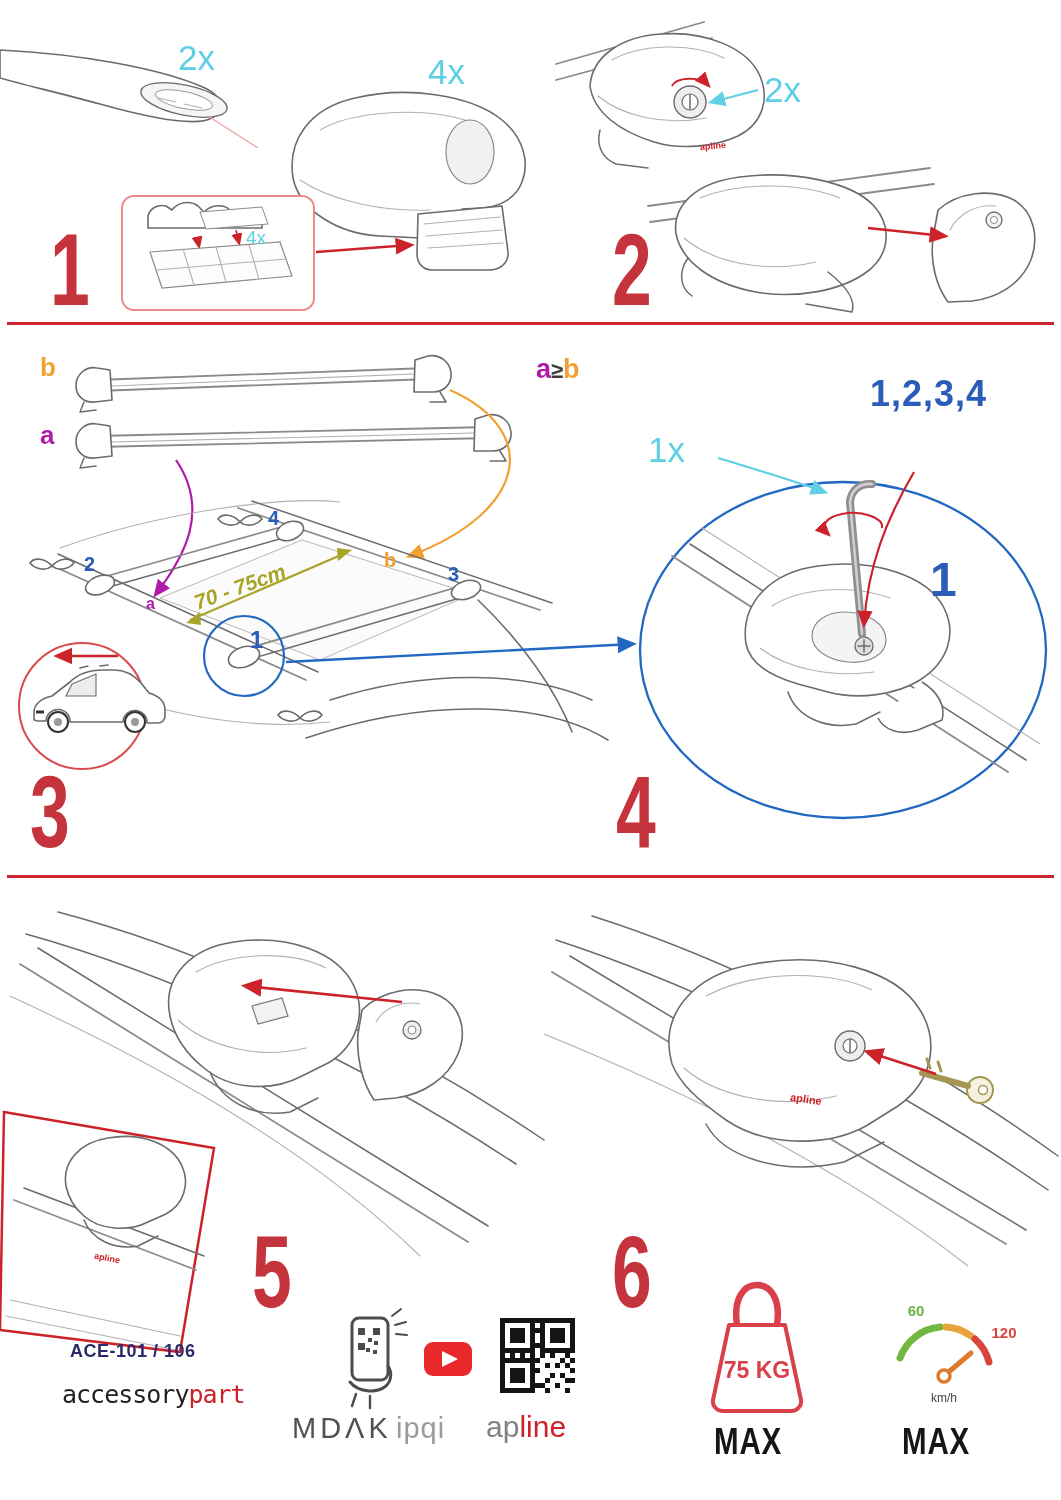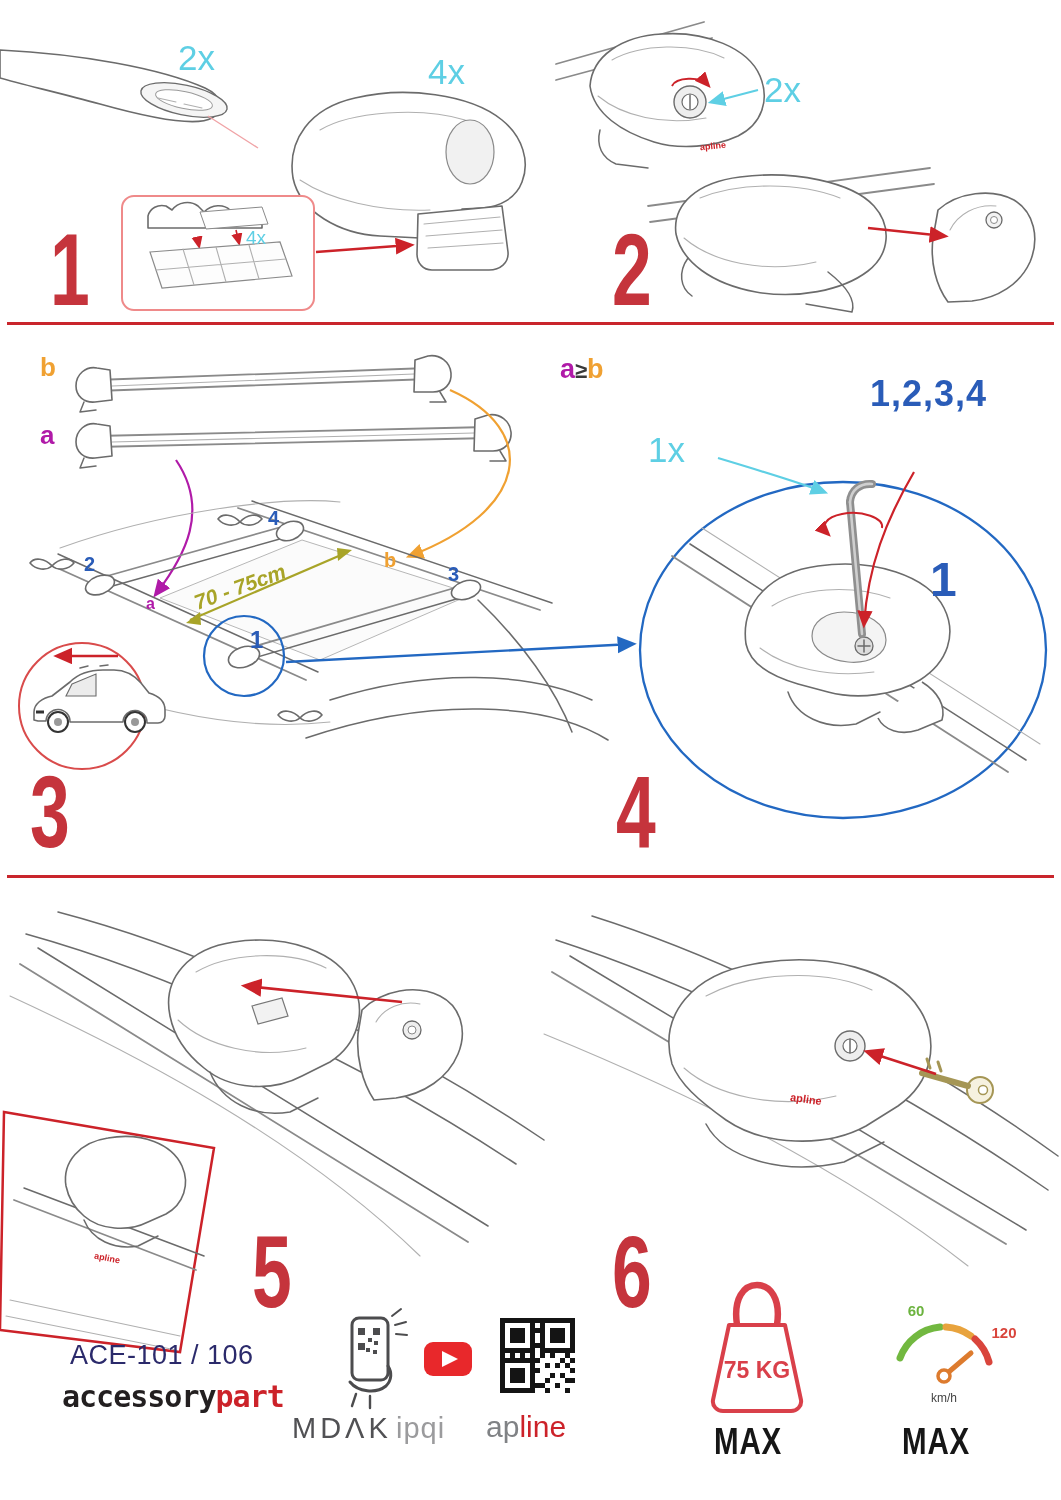--- a/index.html
+++ b/index.html
@@ -14,22 +14,22 @@
   .blue{color:#2a5cb8}.orange{color:#f0a132}.purple{color:#b01aa8}
   .olive{color:#a8a428;font-style:italic;font-weight:700;font-size:21px}
   .posn{font-size:20px;font-weight:700}
   .b{font-size:26px;font-weight:700}
   .seq{font-size:36px;font-weight:700;color:#2a5cb8;letter-spacing:1px}
   .rel{font-size:27px;font-weight:700}
   .rel .op{color:#3a3a3a;font-size:22px}
   .first{font-size:48px;font-weight:700;color:#2a5cb8}
   .tinybrand{color:#cc2229;font-weight:700;z-index:3}
   .divider{position:absolute;left:7px;width:1047px;height:3px;background:#c9252c;z-index:2}
-  .model{font-size:27px;color:#2b2a6b;letter-spacing:.5px;font-weight:400}
-  .brand{font-family:"DejaVu Sans Mono",monospace;font-weight:700;font-size:30px;color:#231f20;letter-spacing:-1px}
+  .model{font-size:18px;color:#2b2a6b;letter-spacing:.5px;font-weight:700}
+  .brand{font-family:"DejaVu Sans Mono",monospace;font-weight:400;font-size:25px;color:#231f20;letter-spacing:-1px}
   .brand .rd{color:#cc2229}
   .mdak{font-size:29px;font-weight:400;color:#515154;letter-spacing:4px}
   .ipqi{font-size:29px;color:#9b9b9d;font-weight:500;letter-spacing:1px}
   .apline{font-size:30px;color:#808285;font-weight:500}
   .apline .rd{color:#cc2229}
   .max{font-size:36px;font-weight:700;color:#161616;transform:scaleX(.82);transform-origin:left top;letter-spacing:1px}
   svg{font-family:"Liberation Sans","DejaVu Sans",sans-serif}
   .s{stroke:#6b6b6b;stroke-width:1.5;fill:none;stroke-linecap:round;stroke-linejoin:round}
   .sf{stroke:#6b6b6b;stroke-width:1.6;fill:#fff;stroke-linejoin:round}
   .sl{stroke:#b0b0b0;stroke-width:1.1;fill:none;stroke-linecap:round}
@@ -310,21 +310,21 @@
 <div class="lbl purple b" style="left:40px;top:422px">a</div>
 <div class="lbl olive" style="left:192px;top:576px;transform:rotate(-20deg)">70 - 75cm</div>
 <div class="lbl blue posn" style="left:84px;top:554px">2</div>
 <div class="lbl blue posn" style="left:268px;top:508px">4</div>
 <div class="lbl blue posn" style="left:448px;top:564px">3</div>
 <div class="lbl orange posn" style="left:384px;top:550px">b</div>
 <div class="lbl purple" style="left:146px;top:596px;font-size:16px;font-weight:700">a</div>
 <div class="lbl blue" style="left:250px;top:628px;font-size:24px;font-weight:700">1</div>
 <div class="num" style="left:30px;top:768px">3</div>
 
-<div class="lbl rel" style="left:560px;top:356px"><span class="purple">a</span><span class="op">≥</span><span class="orange">b</span></div>
+<div class="lbl rel" style="left:536px;top:356px"><span class="purple">a</span><span class="op">≥</span><span class="orange">b</span></div>
 <div class="lbl seq" style="left:870px;top:376px">1,2,3,4</div>
 <div class="lbl qty" style="left:648px;top:432px">1x</div>
 <div class="lbl first" style="left:930px;top:556px">1</div>
 <div class="num" style="left:616px;top:768px">4</div>
 
 <div class="num" style="left:252px;top:1228px">5</div>
 <div class="lbl tinybrand" style="left:94px;top:1254px;font-size:9px;transform:rotate(11deg)">apline</div>
 
 <div class="num" style="left:612px;top:1228px">6</div>
 <div class="lbl tinybrand" style="left:790px;top:1094px;font-size:11px;transform:rotate(8deg)">apline</div>

